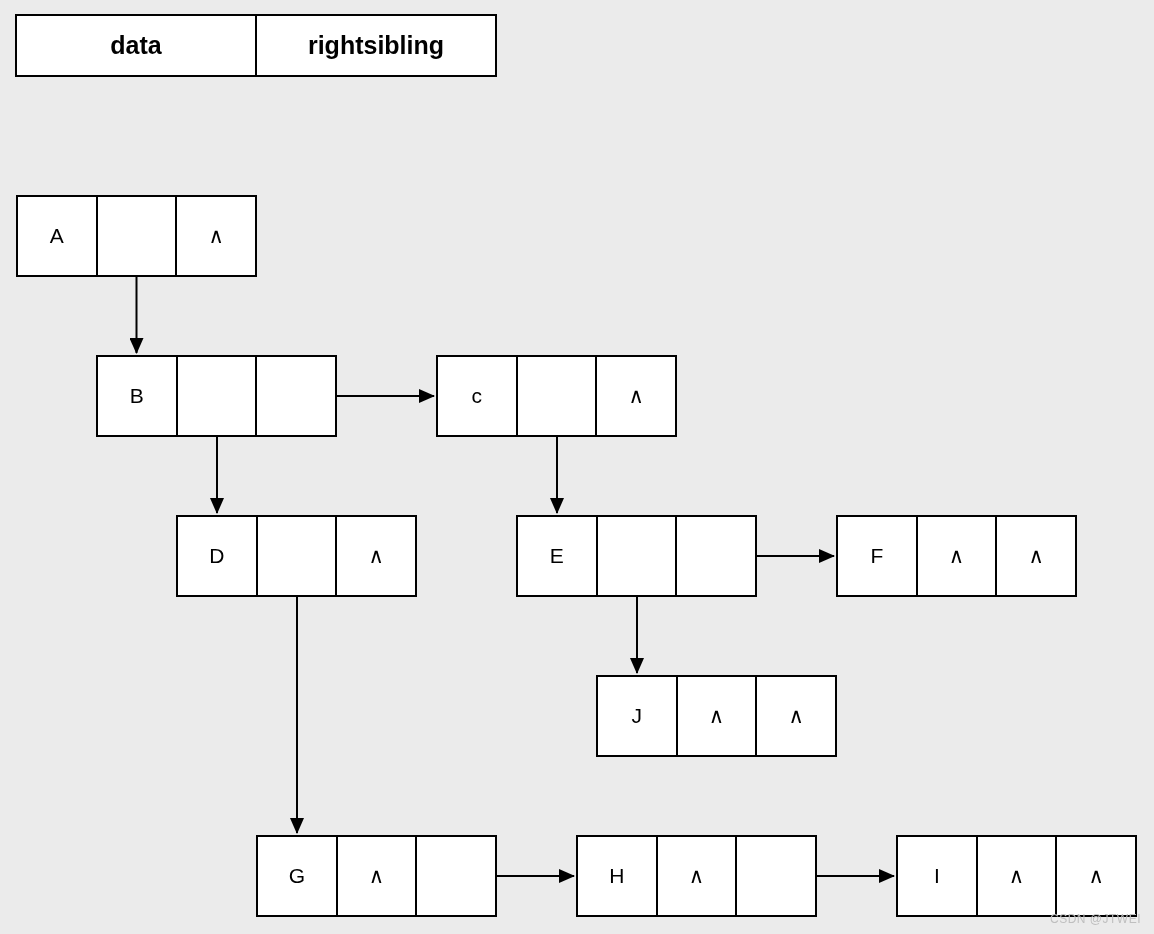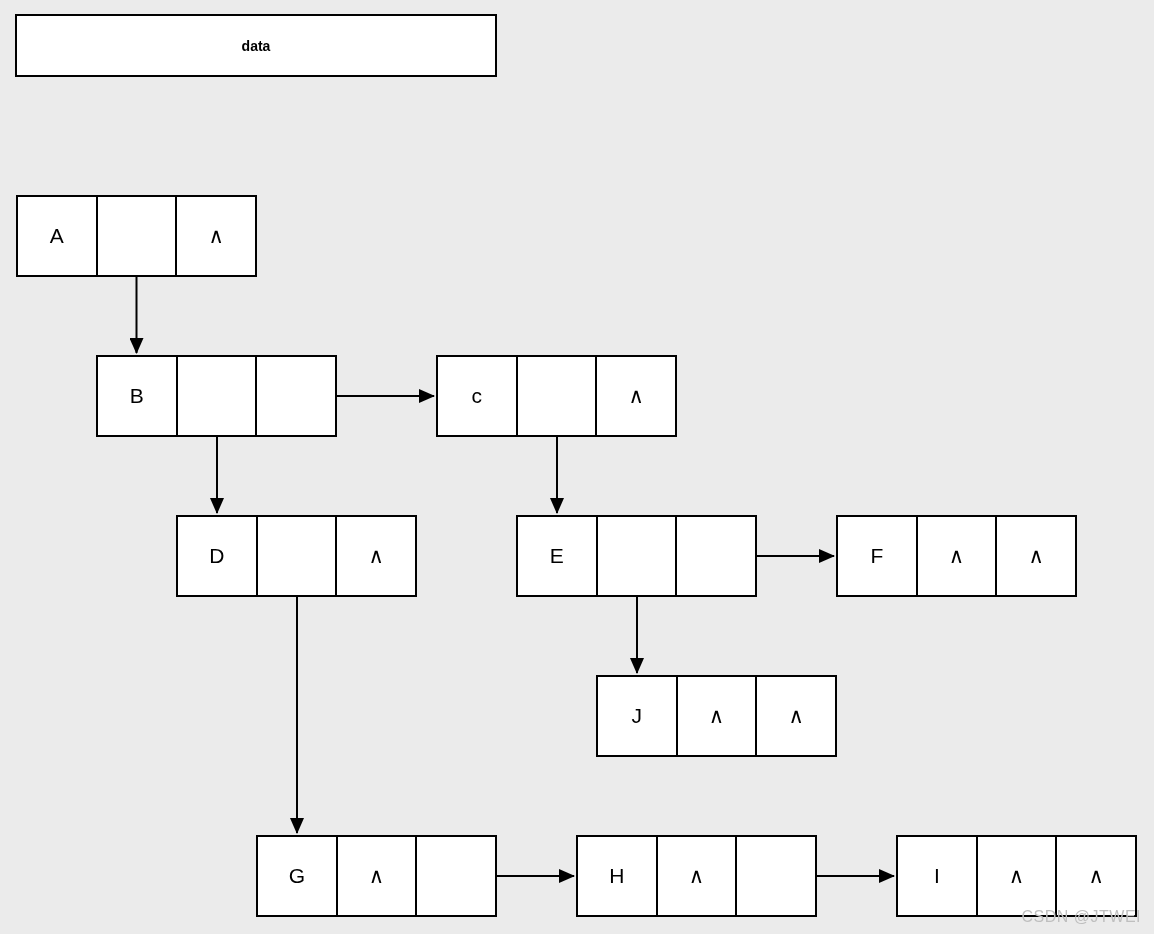--- a/index.html
+++ b/index.html
@@ -28,21 +28,21 @@
   .cell:last-child { border-right:none; }
 
   .legend {
     position:absolute; left:15px; top:14px;
     width:482px; height:63px;
     background:#ffffff;
     border:2px solid #000000;
     box-sizing:border-box;
     display:flex;
   }
-  .legend .cell { font-weight:bold; font-size:14px; }
+  .legend .cell { font-weight:bold; font-size:25px; }
 
   
   #node-A { left:16px;  top:195px; }
   #node-B { left:96px;  top:355px; }
   #node-c { left:436px; top:355px; }
   #node-D { left:176px; top:515px; }
   #node-E { left:516px; top:515px; }
   #node-F { left:836px; top:515px; }
   #node-J { left:596px; top:675px; }
   #node-G { left:256px; top:835px; }
@@ -51,31 +51,32 @@
 
   svg.edges {
     position:absolute; left:0; top:0;
     width:1154px; height:934px;
     pointer-events:none;
   }
   svg.edges line { stroke:#000000; stroke-width:2; }
 
   .watermark {
     position:absolute; right:13px; bottom:8px;
-    font-size:16px; color:#bfbfbf;
+    font-size:12px; color:#bfbfbf;
     letter-spacing:0.5px;
   }
 </style>
 </head>
 <body>
 
 <div class="canvas">
 
   <div class="legend">
     <div class="cell">data</div>
+    <div class="cell">rightsibling</div>
   </div>
 
   <svg class="edges" viewBox="0 0 1154 934" xmlns="http://www.w3.org/2000/svg">
     <defs>
       <marker id="arrow" markerUnits="userSpaceOnUse" markerWidth="16" markerHeight="14" refX="15" refY="7" orient="auto">
         <path d="M0,0 L16,7 L0,14 Z" fill="#000000"></path>
       </marker>
     </defs>
     <line x1="136.5" y1="256" x2="136.5" y2="353" marker-end="url(#arrow)"></line>
     <line x1="217" y1="416" x2="217" y2="513" marker-end="url(#arrow)"></line>

